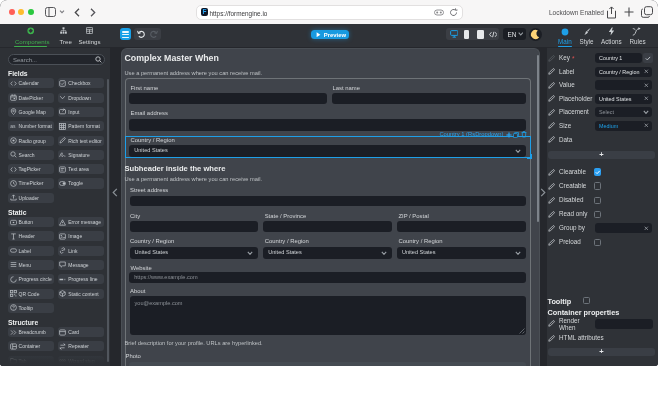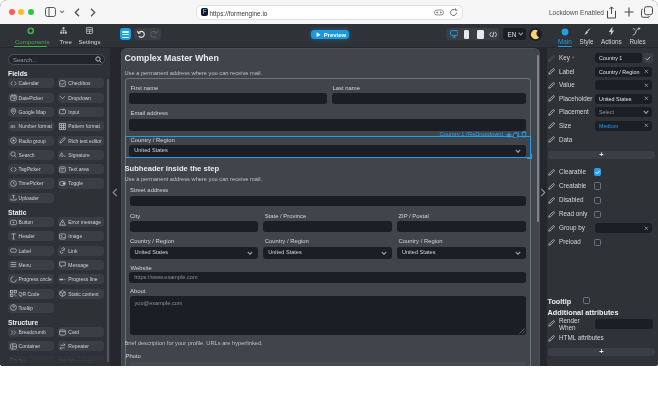--- a/index.html
+++ b/index.html
@@ -454,21 +454,21 @@
       <path d="M0.6 1.5 H5.4 M2.2 1.5 V0.5 H3.8 V1.5 M1.2 1.5 L1.5 6.0 H4.5 L4.8 1.5" fill="none" stroke="#1e9fe8" stroke-width="0.8"></path>
     </svg>
 <div class="flbl" style="left:130.5px;top:136.8px;">Country / Region</div>
 <div class="inp" style="left:129.2px;top:144.8px;width:396.8px;height:12.2px;">
       <div class="a ftxt" style="left:5px;top:2.4999999999999996px;">United States</div>
       <svg class="a" style="right:5px;top:3.8499999999999996px" width="6" height="4.5" viewBox="0 0 6 4.5">
         <path class="chev" d="M0.8 0.8 L3 3.3 L5.2 0.8"></path>
       </svg>
     </div>
 <div class="a" style="left:526.5px;top:154px;width:5px;height:4.5px;border-right:2px solid #1e9fe8;border-bottom:2px solid #1e9fe8;"></div>
-<div class="a" style="left:124.5px;top:163.6px;font-size:7.6px;font-weight:bold;color:#e9ebec;">Subheader inside the step</div>
+<div class="a" style="left:124.5px;top:163.6px;font-size:7.6px;font-weight:bold;color:#e9ebec;">Subheader inside the where</div>
 <div class="a" style="left:124.5px;top:176.2px;font-size:5.7px;color:#bdc1c4;">Use a permanent address where you can receive mail.</div>
 <div class="flbl" style="left:130px;top:187.3px;">Street address</div>
 <div class="inp" style="left:129.5px;top:195.5px;width:396.5px;height:10.5px;"></div>
 <div class="flbl" style="left:130px;top:212.8px;">City</div>
 <div class="flbl" style="left:264.7px;top:212.8px;">State / Province</div>
 <div class="flbl" style="left:398.4px;top:212.8px;">ZIP / Postal</div>
 <div class="inp" style="left:129.5px;top:221px;width:128.7px;height:10.5px;"></div>
 <div class="inp" style="left:263.2px;top:221px;width:128.7px;height:10.5px;"></div>
 <div class="inp" style="left:396.9px;top:221px;width:129.1px;height:10.5px;"></div>
 <div class="flbl" style="left:130px;top:237.8px;">Country / Region</div>
@@ -608,21 +608,21 @@
         <path d="M0.7 0.7 L3.9 3.9 M3.9 0.7 L0.7 3.9" stroke="#9aa0a6" stroke-width="0.8"></path>
       </svg>
     </div>
 <svg class="a" style="left:548.3px;top:238.6px" width="7" height="7" viewBox="0 0 7 7">
       <path d="M0.8 6.2 L1.2 4.6 L4.9 0.9 a0.75 0.75 0 0 1 1.2 1.2 L2.4 5.8 Z" fill="none" stroke="#c8ccd0" stroke-width="0.8"></path>
     </svg>
     <div class="rlbl" style="top:238.2px;">Preload</div>
     <div class="cb" style="top:238.5px;"></div>
 <div class="a" style="left:547.5px;top:296.6px;font-size:7.3px;font-weight:bold;color:#edeff0;">Tooltip</div>
 <div class="cb" style="left:582.5px;top:297px;"></div>
-<div class="a" style="left:547.5px;top:308.2px;font-size:7.3px;font-weight:bold;color:#edeff0;">Additional attributes</div>
+<div class="a" style="left:547.5px;top:308.2px;font-size:7.3px;font-weight:bold;color:#edeff0;">Container properties</div>
 <svg class="a" style="left:548.3px;top:320.0px" width="7" height="7" viewBox="0 0 7 7">
       <path d="M0.8 6.2 L1.2 4.6 L4.9 0.9 a0.75 0.75 0 0 1 1.2 1.2 L2.4 5.8 Z" fill="none" stroke="#c8ccd0" stroke-width="0.8"></path>
     </svg>
 <div class="rlbl" style="top:316.6px;">Render</div>
 <div class="rlbl" style="top:323.8px;">When</div>
 <div class="rinp" style="top:319.3px;width:58.5px;">
       <span></span>
     </div>
 <svg class="a" style="left:548.3px;top:334.8px" width="7" height="7" viewBox="0 0 7 7">
       <path d="M0.8 6.2 L1.2 4.6 L4.9 0.9 a0.75 0.75 0 0 1 1.2 1.2 L2.4 5.8 Z" fill="none" stroke="#c8ccd0" stroke-width="0.8"></path>

